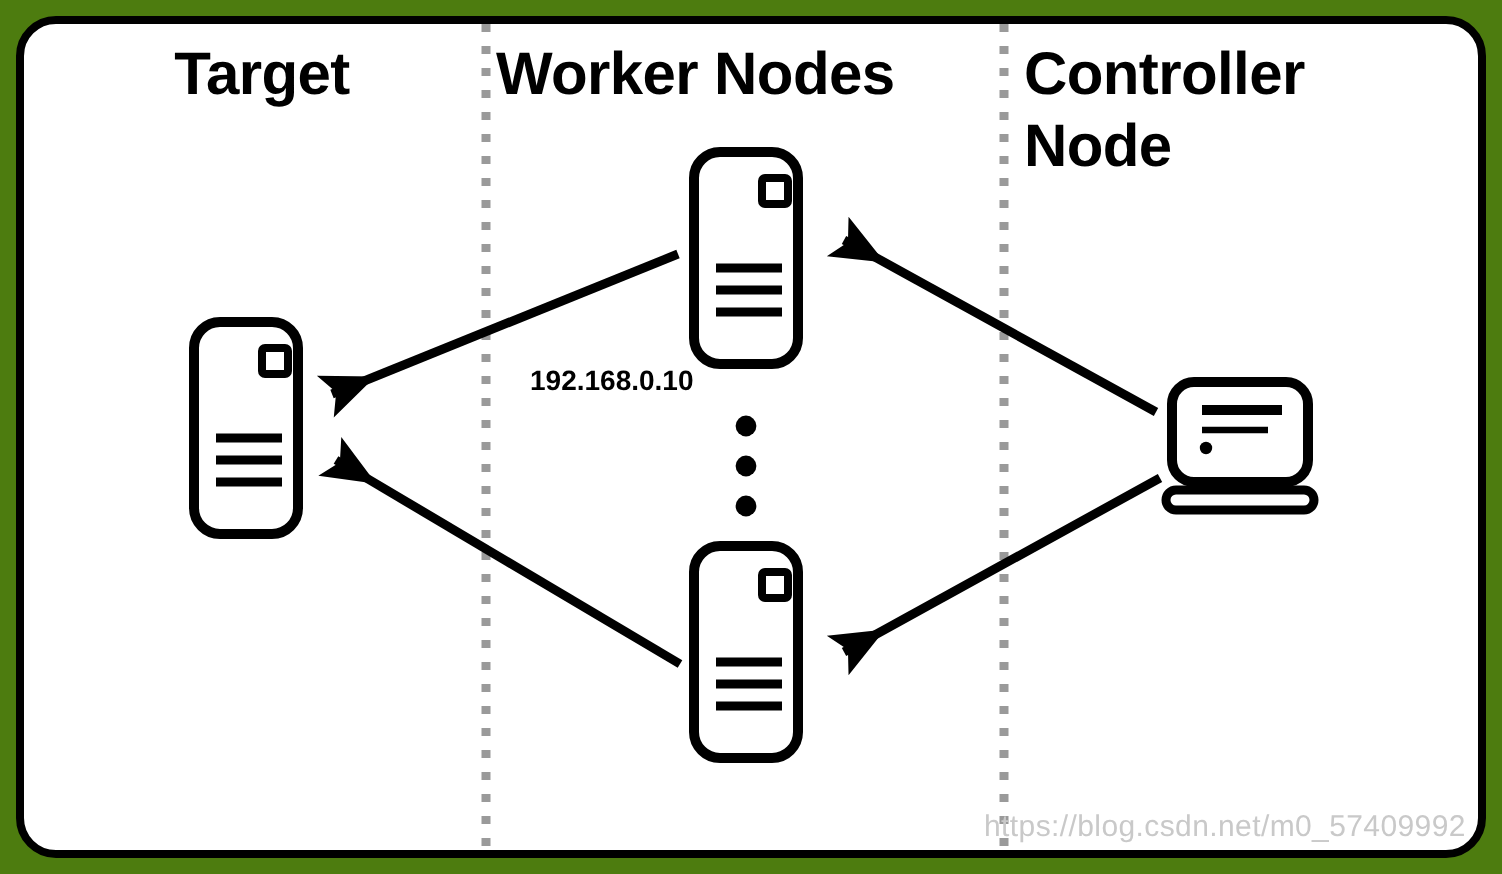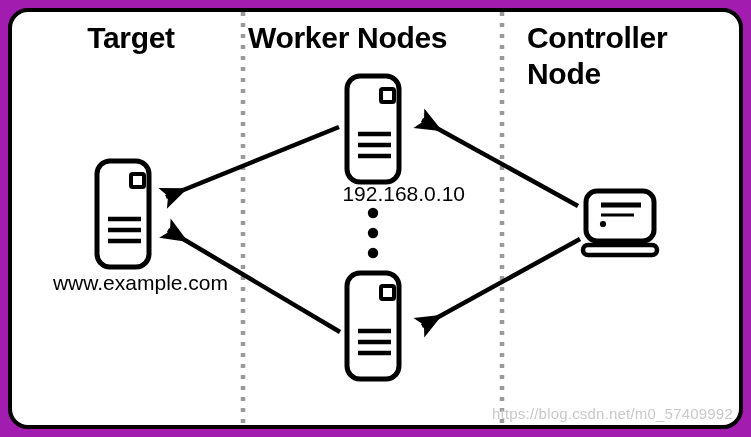--- a/index.html
+++ b/index.html
@@ -8,21 +8,21 @@
     padding: 0;
     background: #ffffff;
   }
   body {
     font-family: "Liberation Sans", sans-serif;
   }
   #diagram-root {
     position: relative;
     width: 751px;
     height: 437px;
-    background: #a21caf;
+    background: #4d7c0f;
     overflow: hidden;
   }
   #diagram-svg {
     position: absolute;
     left: 0;
     top: 0;
     width: 751px;
     height: 437px;
   }
   .zone-title {
@@ -41,32 +41,32 @@
     width: 218px;
     text-align: center;
   }
   #zone-title-workers {
     left: 248px;
     top: 20px;
     width: 250px;
     text-align: left;
   }
   #zone-title-controller {
-    left: 527px;
+    left: 512px;
     top: 20px;
     width: 220px;
     text-align: left;
   }
   .node-label {
     position: absolute;
     font-family: "Liberation Sans", sans-serif;
-    font-weight: normal;
-    font-size: 21px;
+    font-weight: bold;
+    font-size: 14px;
     color: #000000;
-    text-align: right;
+    text-align: left;
     white-space: nowrap;
   }
   #label-worker-top {
     left: 265px;
     top: 182px;
     width: 200px;
   }
   #label-worker-bottom {
     left: 265px;
     top: 376px;
@@ -158,21 +158,20 @@
     <line x1="340" y1="332" x2="168" y2="230" stroke="#000000" stroke-width="4.5" marker-end="url(#arrowhead)"></line>
   </svg>
 
   <div class="zone-title" id="zone-title-target">Target</div>
 
   <div class="zone-title" id="zone-title-workers">Worker Nodes</div>
 
   <div class="zone-title" id="zone-title-controller">Controller
 Node</div>
 
-  <div class="node-label" id="label-target">www.example.com</div>
 
   <div class="node-label" id="label-worker-top">192.168.0.10</div>
 
 
 
   <div id="watermark">https://blog.csdn.net/m0_57409992</div>
 
 </div>
 
 </body></html>

